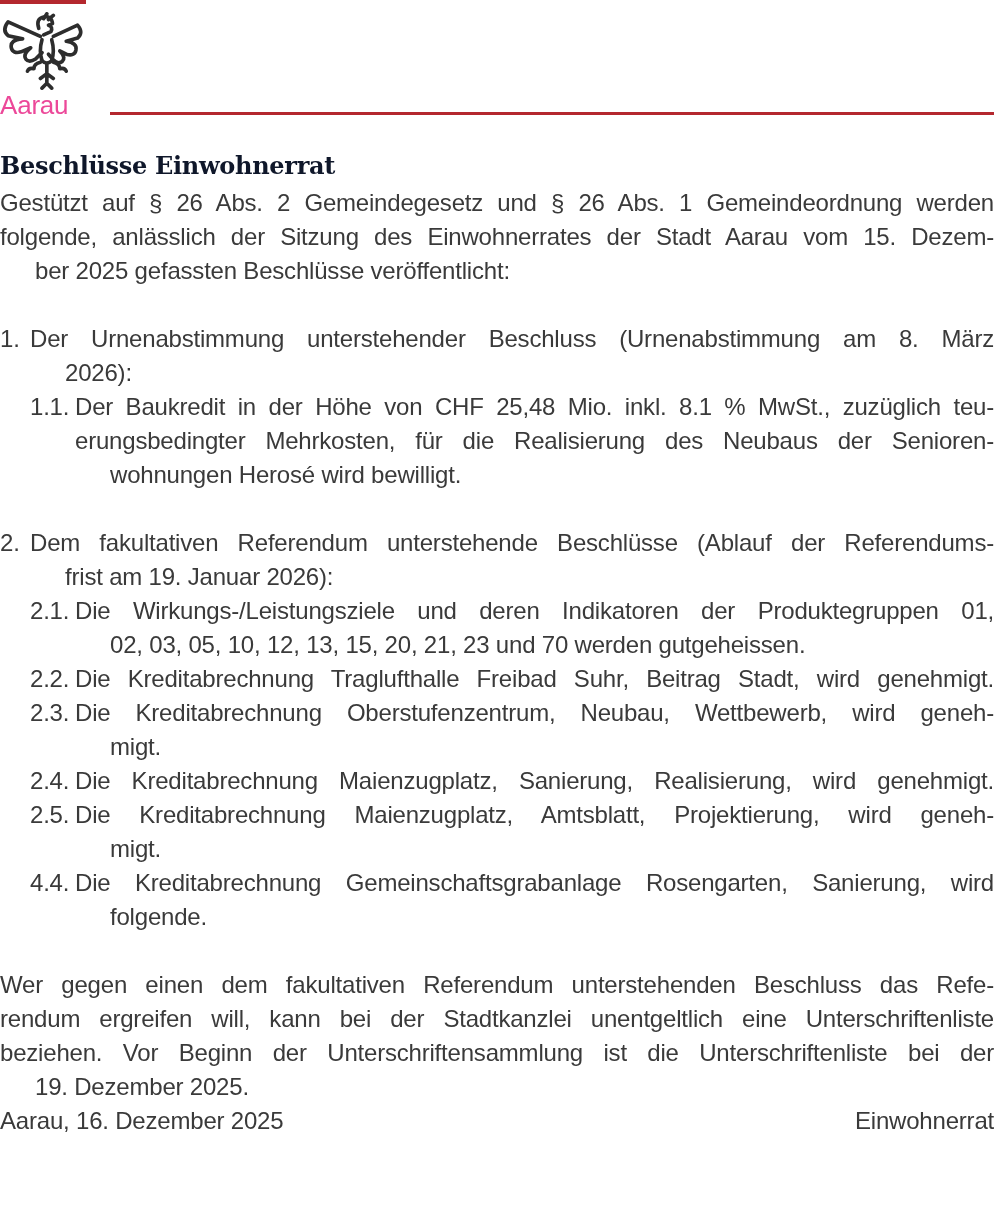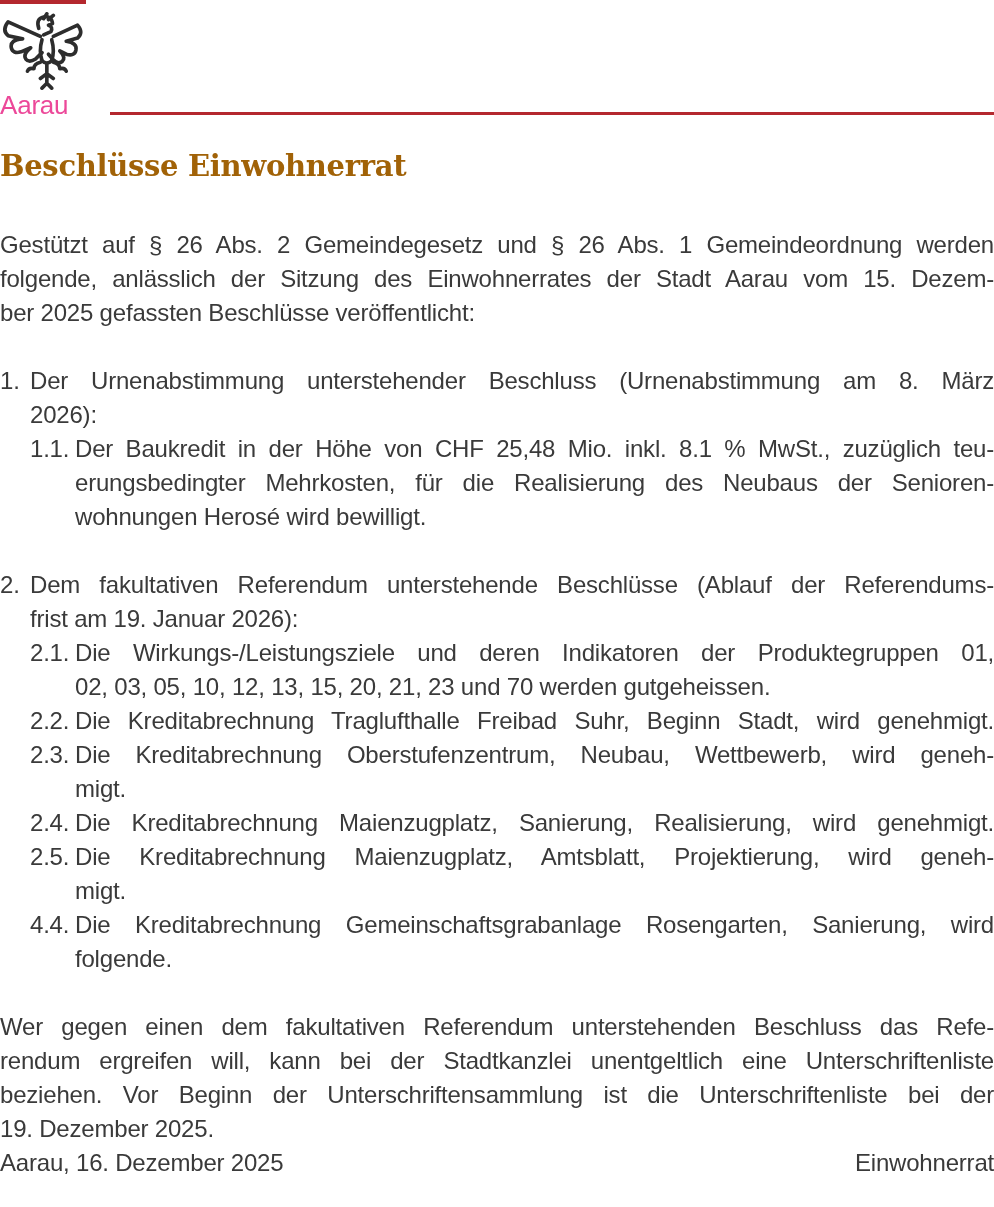--- a/index.html
+++ b/index.html
@@ -20,33 +20,33 @@
   header { position: relative; height: 124px; }
   .topbar { width: 86px; height: 4px; background: #b4282e; }
   .eagle { display: block; margin-top: 8px; }
   .city  { display: block; font-size: 26px; line-height: 30px; color: #ec4899; letter-spacing: -0.2px; }
   .rule  { position: absolute; left: 110px; right: 0; top: 112px; height: 3px; background: #b4282e; }
 
   
   h1 {
     font-family: "DejaVu Serif", serif;
     font-weight: bold;
-    font-size: 29px;
+    font-size: 24px;
     line-height: 40px;
-    color: #a16207;
+    color: #0f172a;
     letter-spacing: -0.3px;
     margin: 22px 2px 0 0;
   }
 
   
   .para { margin: 0; }
-  .intro { margin-top: 42px; }
+  .intro { }
   .gap   { margin-top: 34px; }
   .jline { text-align: justify; text-align-last: justify; }
-  .lline { text-align: left; }
+  .lline { text-align: left; padding-left: 35px; }
 
   .item { display: flex; }
   .item .marker { flex: none; }
   .lv1 > .marker { width: 30px; }
   .lv2 { padding-left: 30px; }
   .lv2 > .marker { width: 45px; }
   .item .content { flex: 1 1 auto; min-width: 0; }
 
   .docfooter { display: flex; justify-content: space-between; }
 </style>
@@ -111,21 +111,21 @@
     <div class="marker">2.1.</div>
     <div class="content">
       <div class="jline">Die Wirkungs-/Leistungsziele und deren Indikatoren der Produktegruppen 01,</div>
       <div class="lline">02, 03, 05, 10, 12, 13, 15, 20, 21, 23 und 70 werden gutgeheissen.</div>
     </div>
   </div>
 
   <div class="item lv2">
     <div class="marker">2.2.</div>
     <div class="content">
-      <div class="jline">Die Kreditabrechnung Traglufthalle Freibad Suhr, Beginn Stadt, wird genehmigt.</div>
+      <div class="jline">Die Kreditabrechnung Traglufthalle Freibad Suhr, Beitrag Stadt, wird genehmigt.</div>
     </div>
   </div>
 
   <div class="item lv2">
     <div class="marker">2.3.</div>
     <div class="content">
       <div class="jline">Die Kreditabrechnung Oberstufenzentrum, Neubau, Wettbewerb, wird geneh-</div>
       <div class="lline">migt.</div>
     </div>
   </div>

